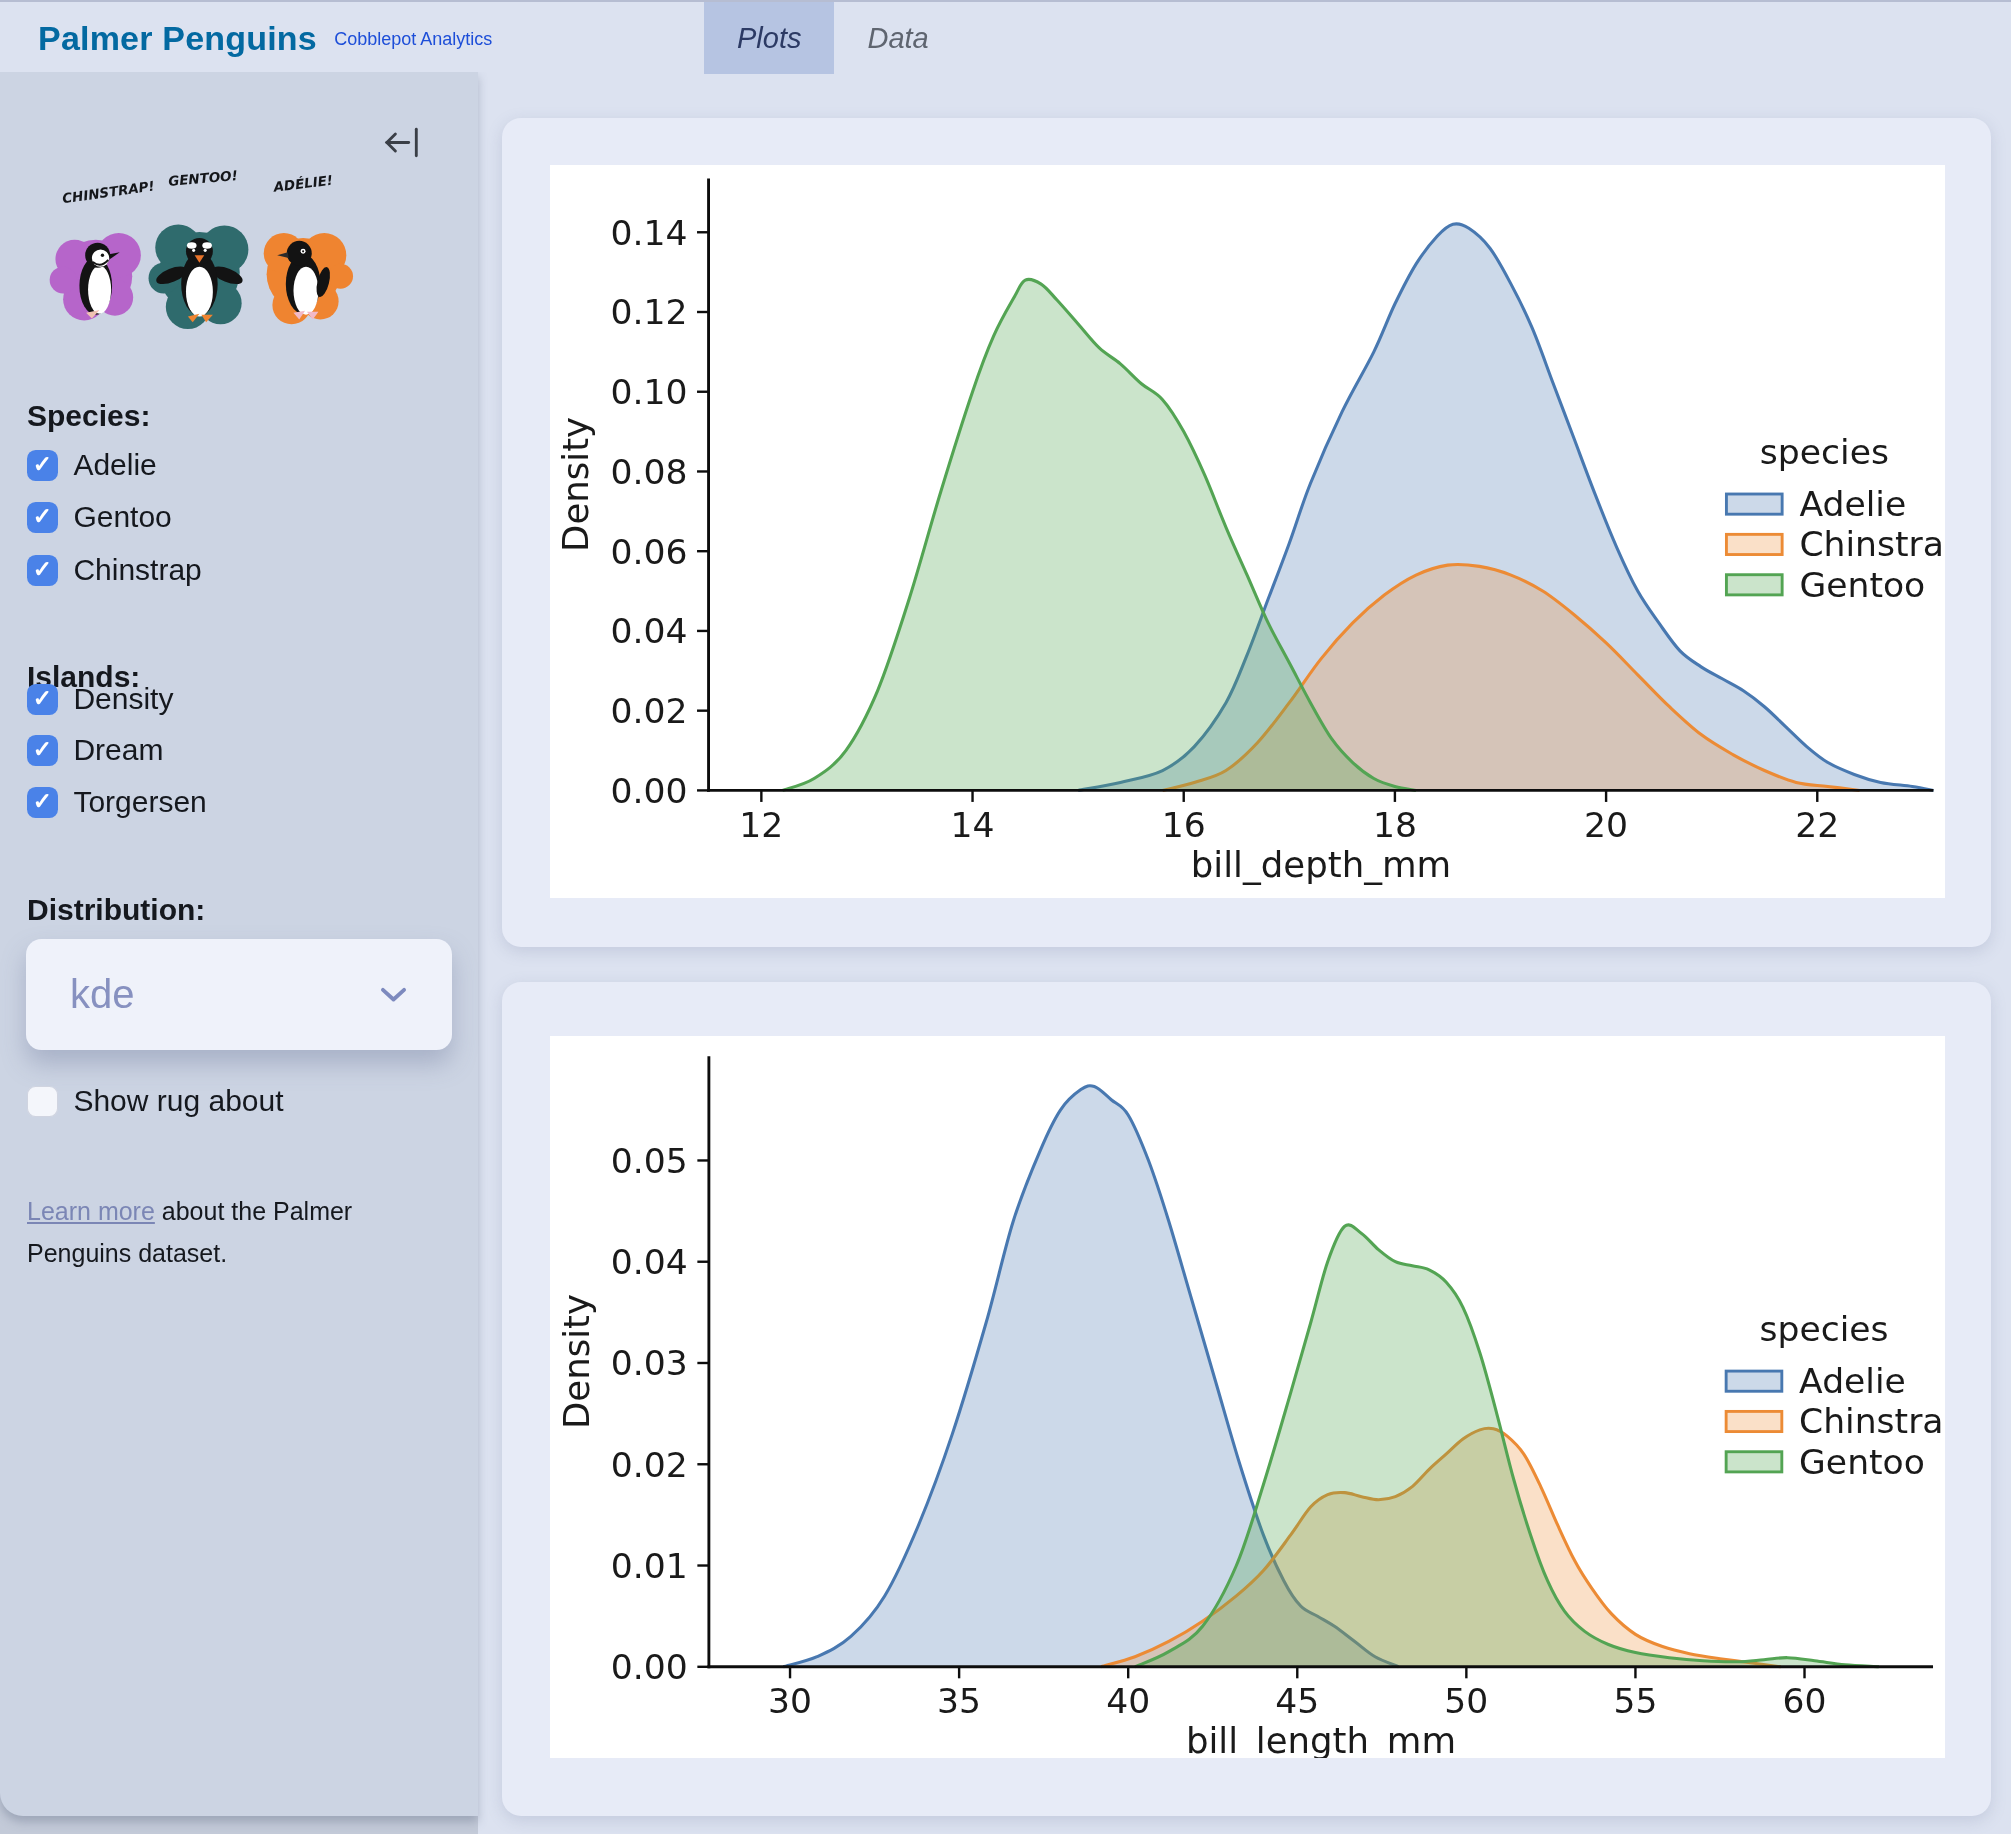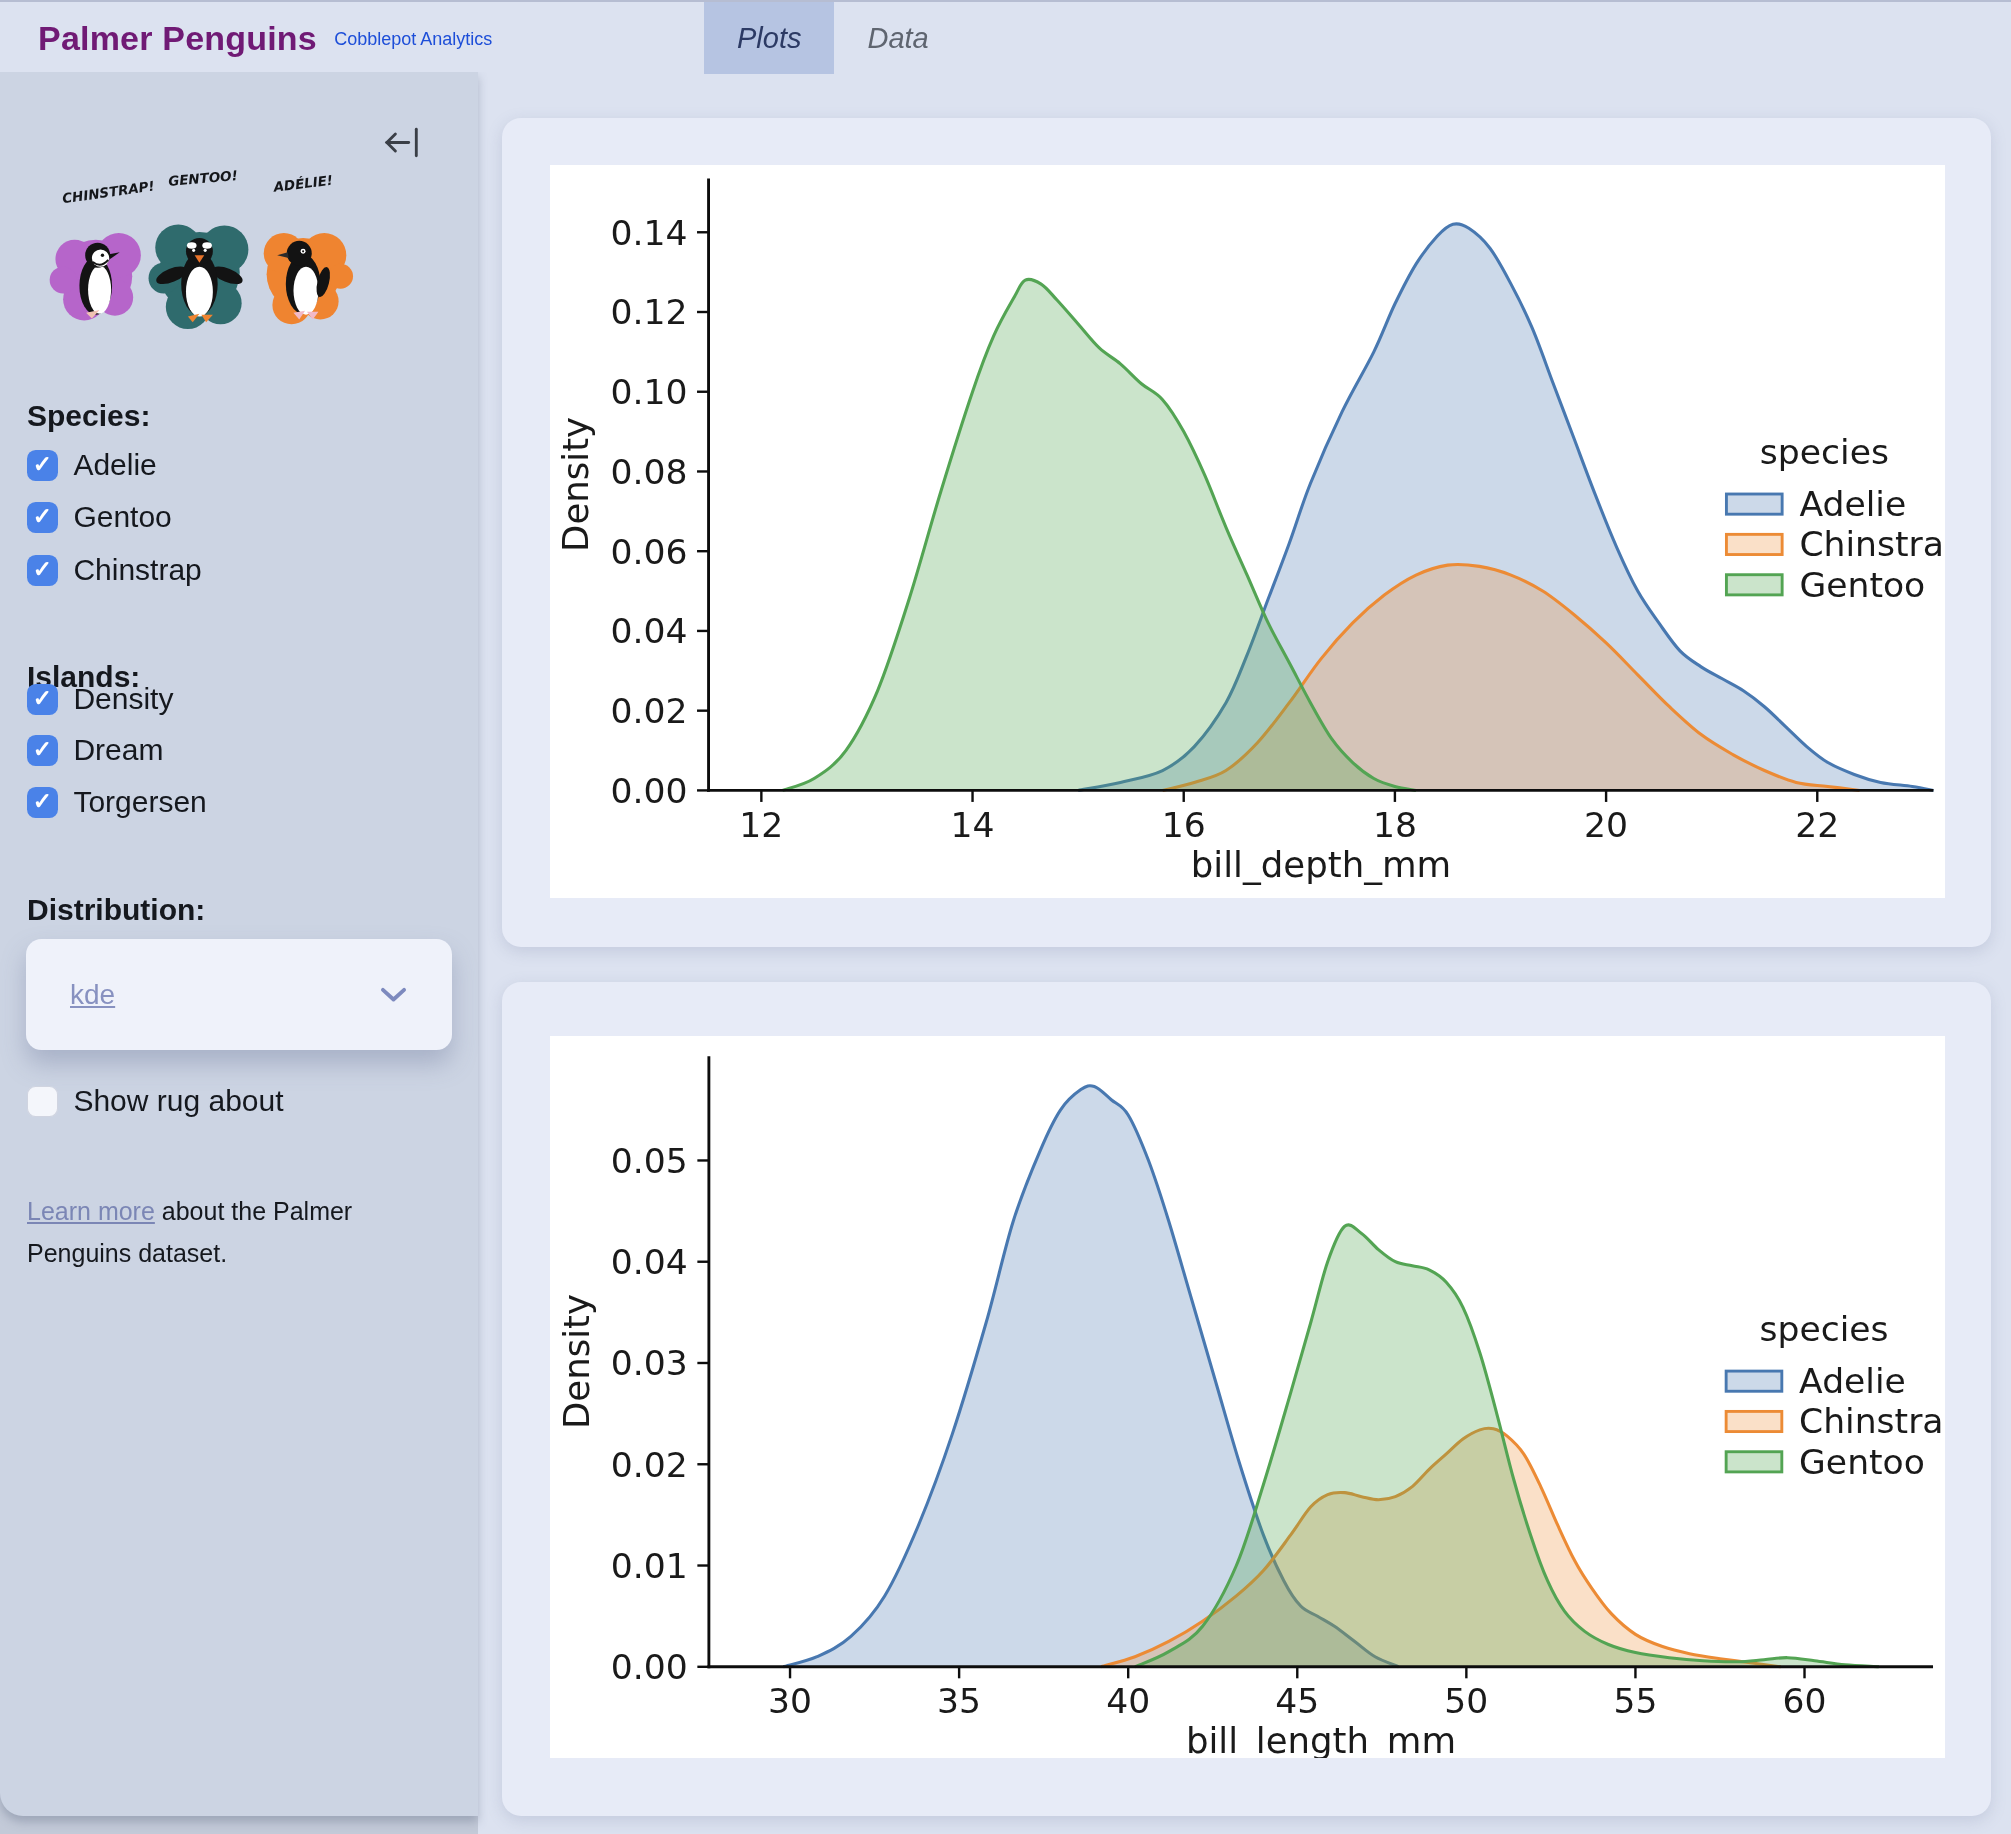--- a/index.html
+++ b/index.html
@@ -11,21 +11,21 @@
   }
   .app{position:absolute;inset:0;}
 
   
   header{
     position:absolute;left:0;top:0;width:2012px;height:72px;
     background:#dce2f0;border-top:2.9px solid #b6bdd2;box-sizing:border-box;
     z-index:5;
   }
   .title-block{position:absolute;left:38px;top:0;height:72px;display:flex;align-items:center;gap:17.3px;}
-  .app-title{font-size:34px;font-weight:600;color:#701a75;letter-spacing:0.2px;}
+  .app-title{font-size:34px;font-weight:600;color:#0369a1;letter-spacing:0.2px;}
   .app-subtitle{font-size:18px;font-weight:400;color:#1d4ed8;position:relative;top:1.9px;}
   .tabs{position:absolute;left:704px;top:0;height:72px;display:flex;font-style:italic;}
   .tab{
     height:72px;display:flex;align-items:center;padding:0 33px;
     font-size:29px;color:#5f6570;cursor:pointer;
   }
   .tab.active{background:var(--tab-active-bg,#b6c4e2);color:var(--tab-active-text,#2c3a64);}
 
   
   aside{
@@ -58,21 +58,21 @@
   .row-is0{top:610px;} .row-is1{top:661px;} .row-is2{top:713px;}
   .row-rug{top:1012px;}
 
   .select{
     position:absolute;left:26px;top:867px;width:426px;height:111px;box-sizing:border-box;
     background:#eff2fa;border-radius:15.4px;
     box-shadow:0 13.4px 25px rgba(110,122,155,.38);
     display:flex;align-items:center;justify-content:space-between;
     padding:0 44px;cursor:pointer;
   }
-  .select .value{font-size:28px;color:#8791c0;text-decoration:underline;}
+  .select .value{font-size:40px;color:#8791c0;}
   .learn{position:absolute;left:27px;top:1093px;width:394px;font-size:25px;line-height:42px;color:#15181e;}
   .learn a{color:#7b86b5;text-decoration:underline;cursor:pointer;}
 
   
   main{position:absolute;left:478px;top:72px;width:1533px;height:1763px;background:#dce2f0;}
   .card{
     position:absolute;left:24px;width:1489px;background:#e7ebf7;border-radius:19px;
     box-shadow:0 4.8px 15.4px rgba(115,125,160,.22);
   }
   .card1{top:46px;height:829px;}

